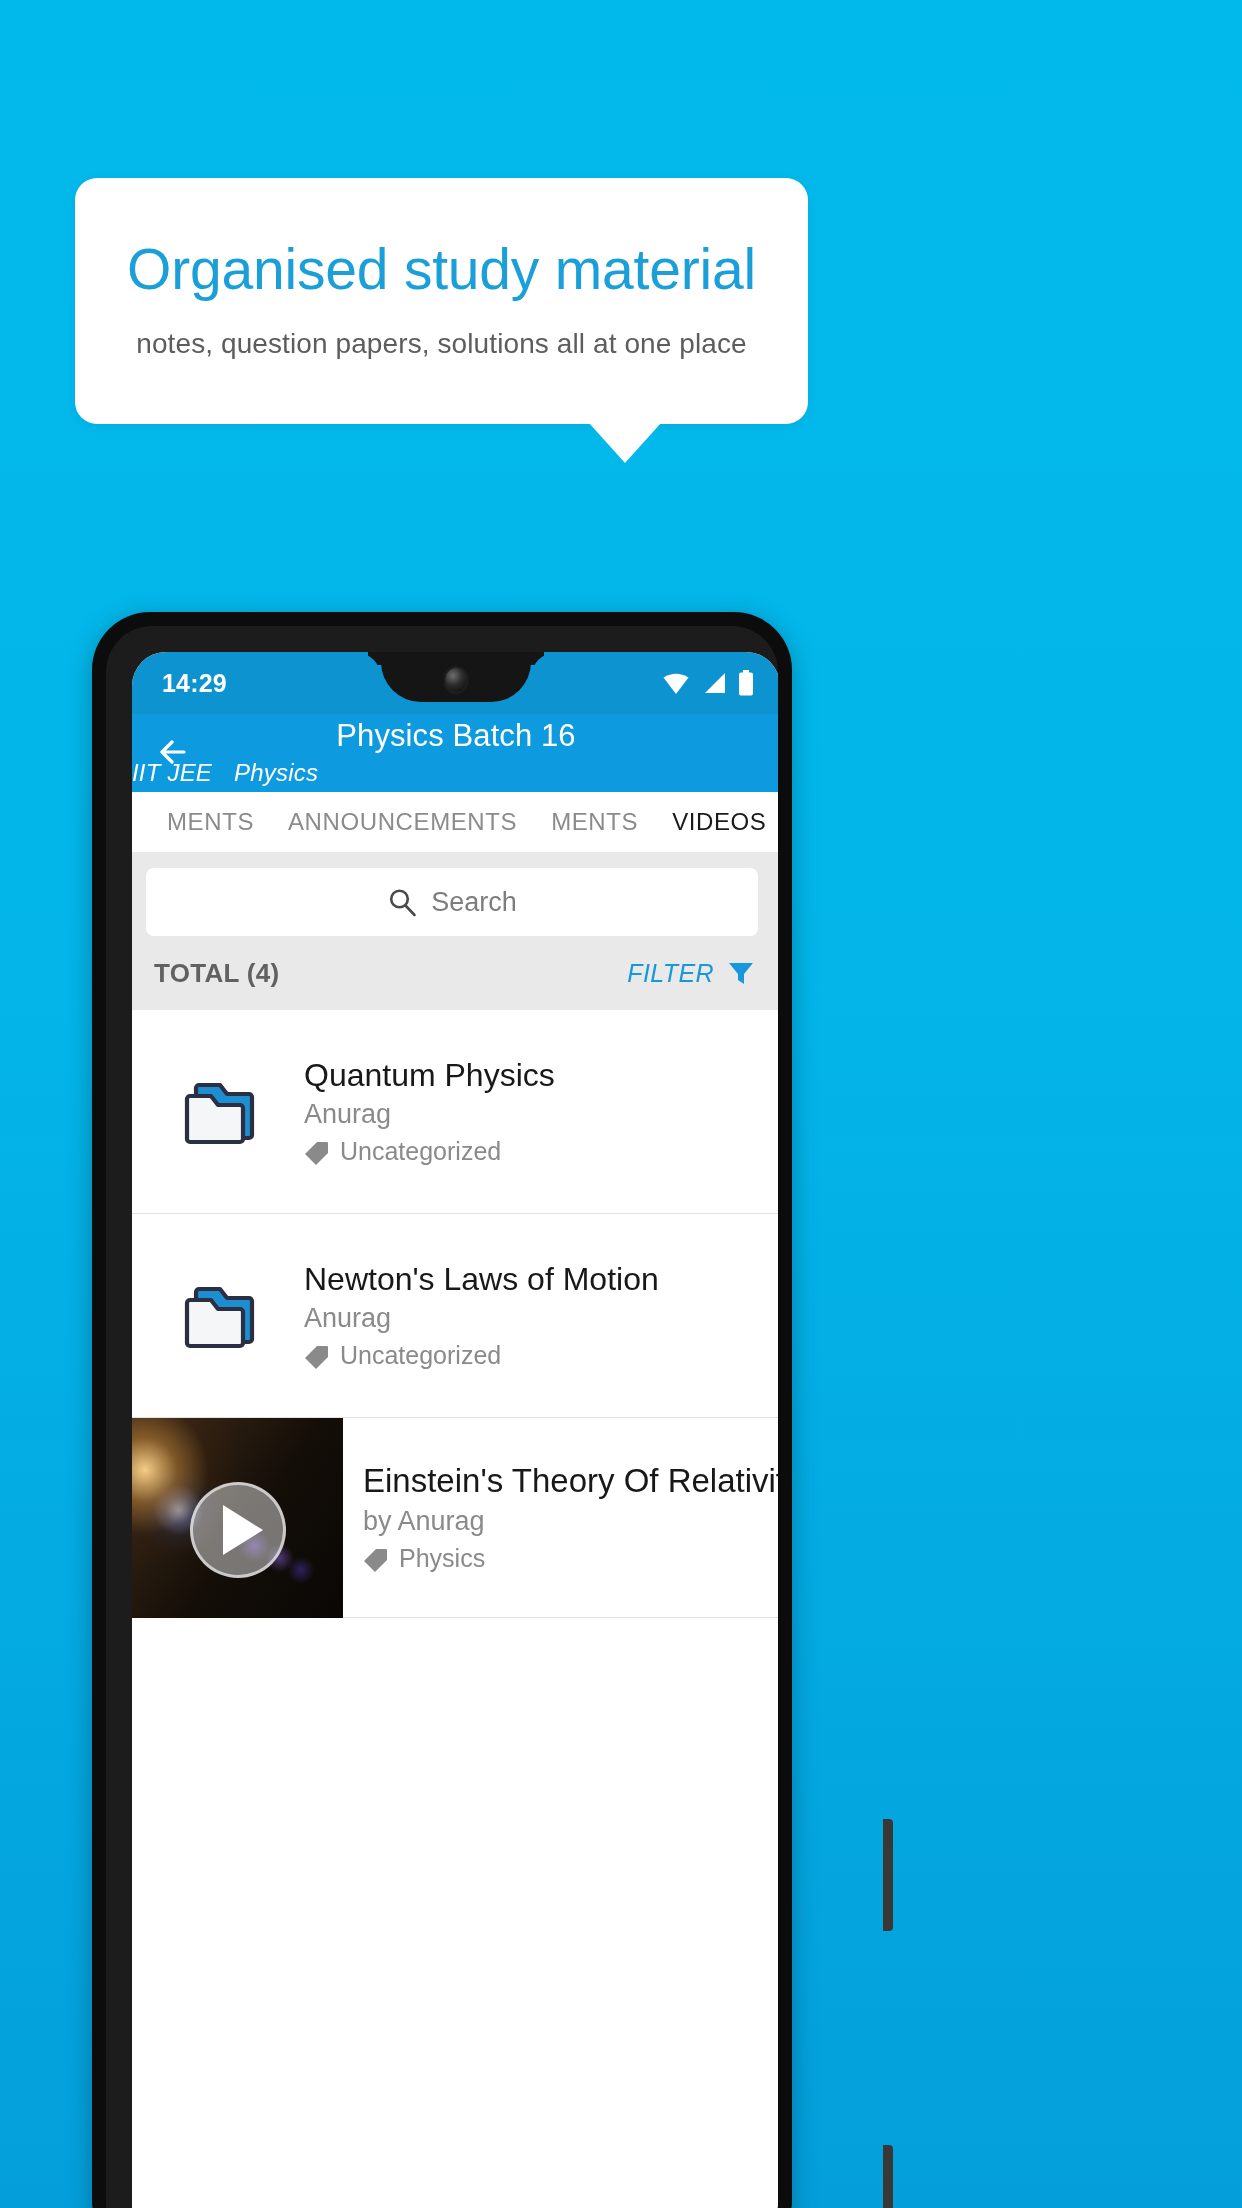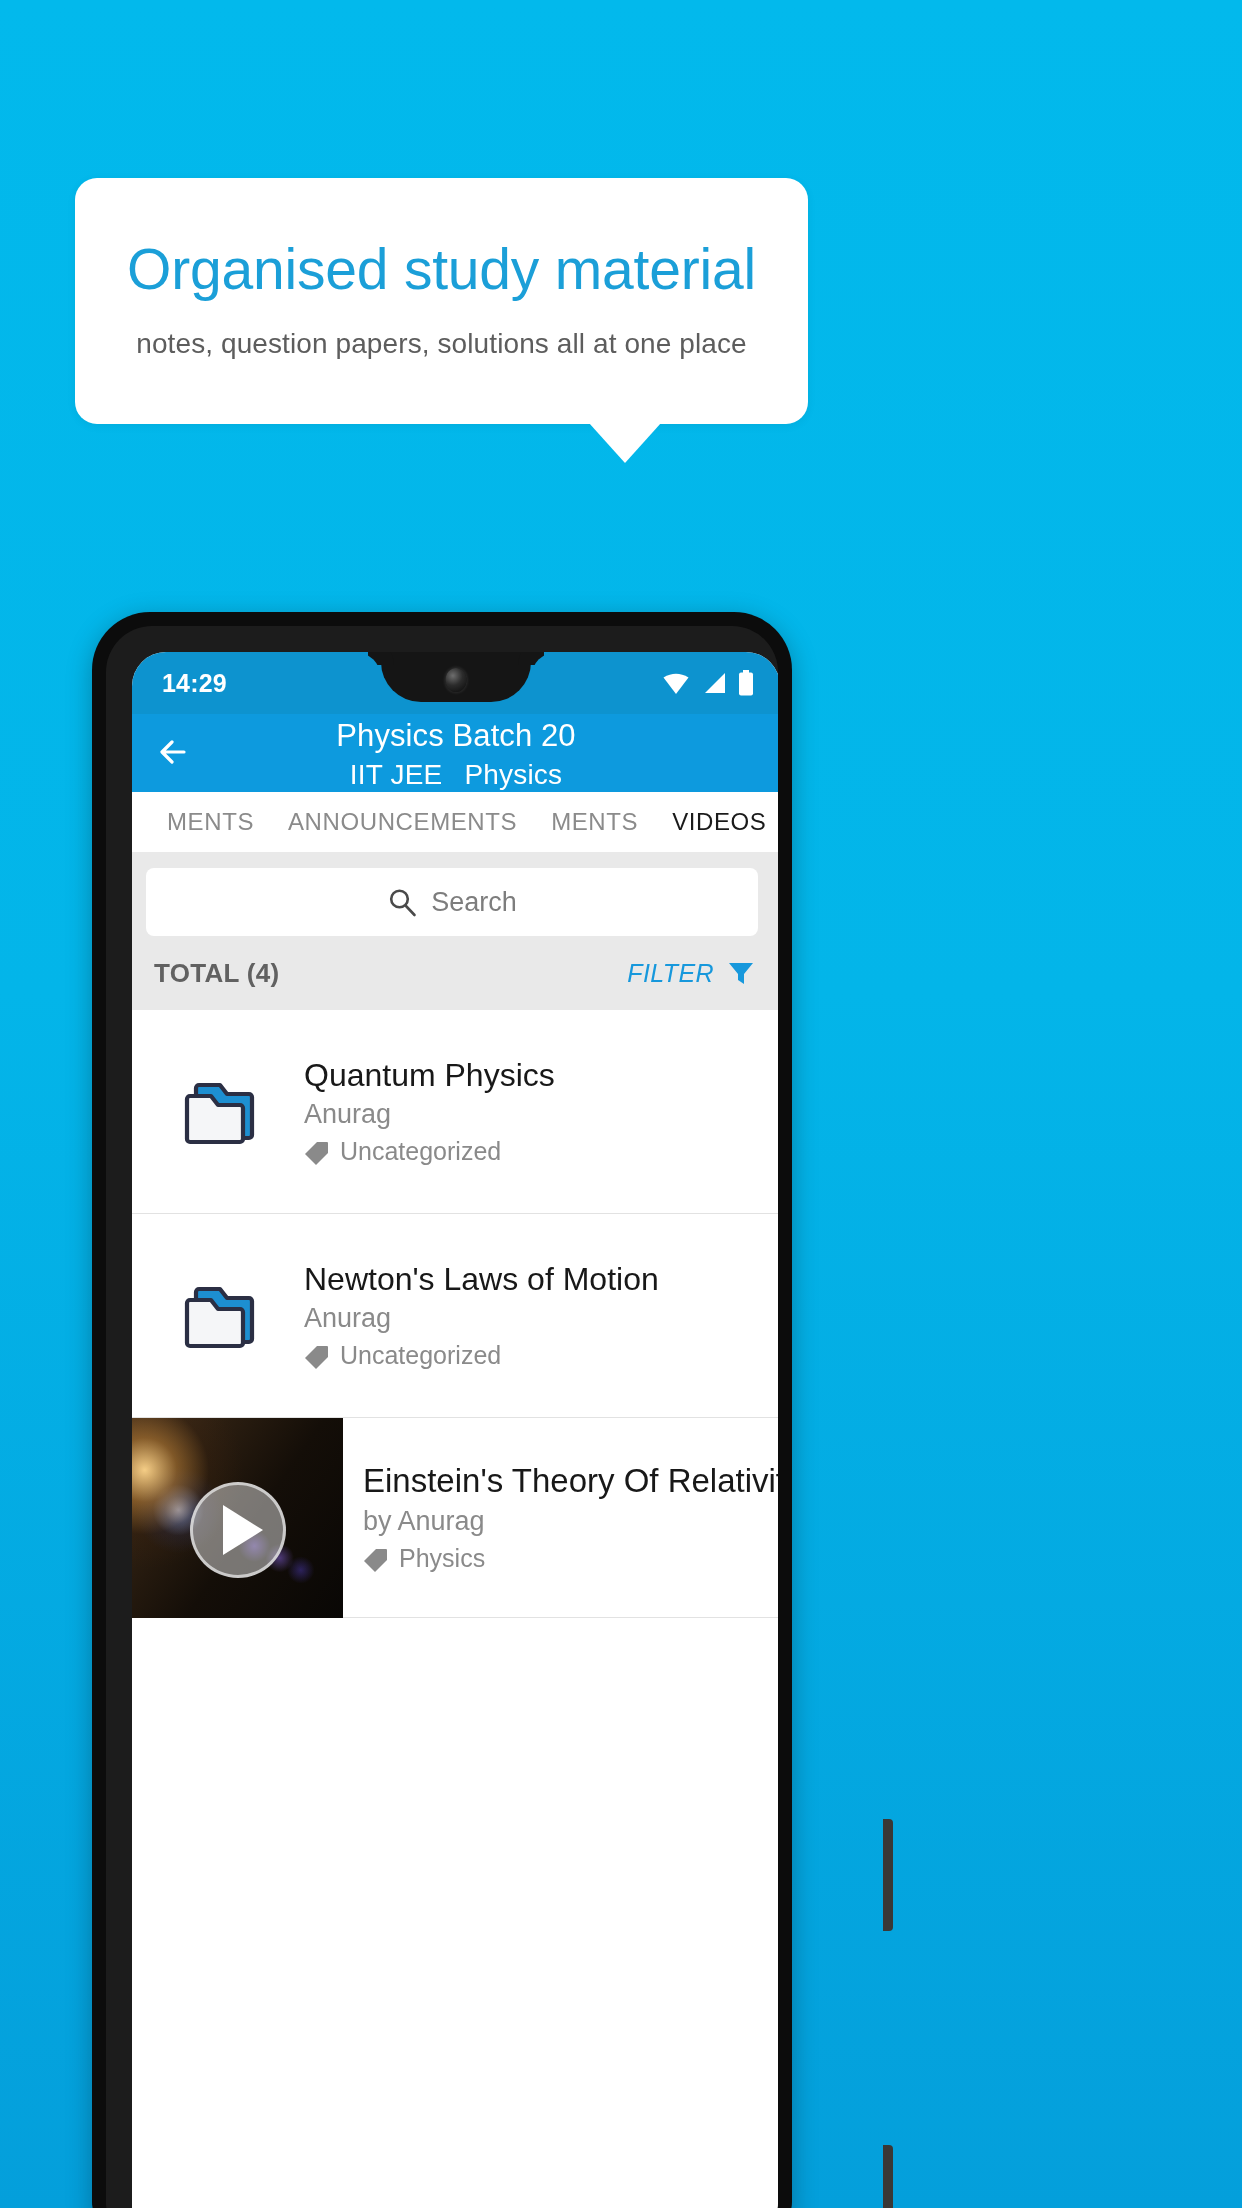--- a/index.html
+++ b/index.html
@@ -183,24 +183,24 @@
     top: 4px;
     text-align: center;
     font-size: 31px;
     font-weight: 400;
     letter-spacing: 0.1px;
   }
   #appbar-meta {
     position: absolute;
     left: 0; right: 0;
     top: 45px;
-    text-align: center;
-    font-size: 28px;
+    font-size: 24px;
     font-weight: 400;
     letter-spacing: 0.2px;
+    font-style: italic;
   }
   #appbar-meta span + span { margin-left: 22px; }
 
   
   #tabs {
     position: relative;
     height: 60px;
     background: #ffffff;
     display: flex;
     align-items: center;
@@ -382,21 +382,21 @@
         </div>
         <div id="notch">
           <div id="camera"></div>
         </div>
       </div>
 
       <div id="appbar">
         <svg id="back-arrow" viewBox="0 0 44 44">
           <path d="M32 22 H11 M20 12 L10 22 L20 32" stroke="#ffffff" stroke-width="3.2" fill="none" stroke-linecap="round" stroke-linejoin="round"></path>
         </svg>
-        <div id="appbar-title">Physics Batch 20</div>
+        <div id="appbar-title">Physics Batch 16</div>
         <div id="appbar-meta">
           <span>IIT JEE</span><span>Physics</span>
         </div>
       </div>
 
       <div id="tabs">
         <div class="tab">MENTS</div>
         <div class="tab">ANNOUNCEMENTS</div>
         <div class="tab">MENTS</div>
         <div class="tab active">VIDEOS</div>

